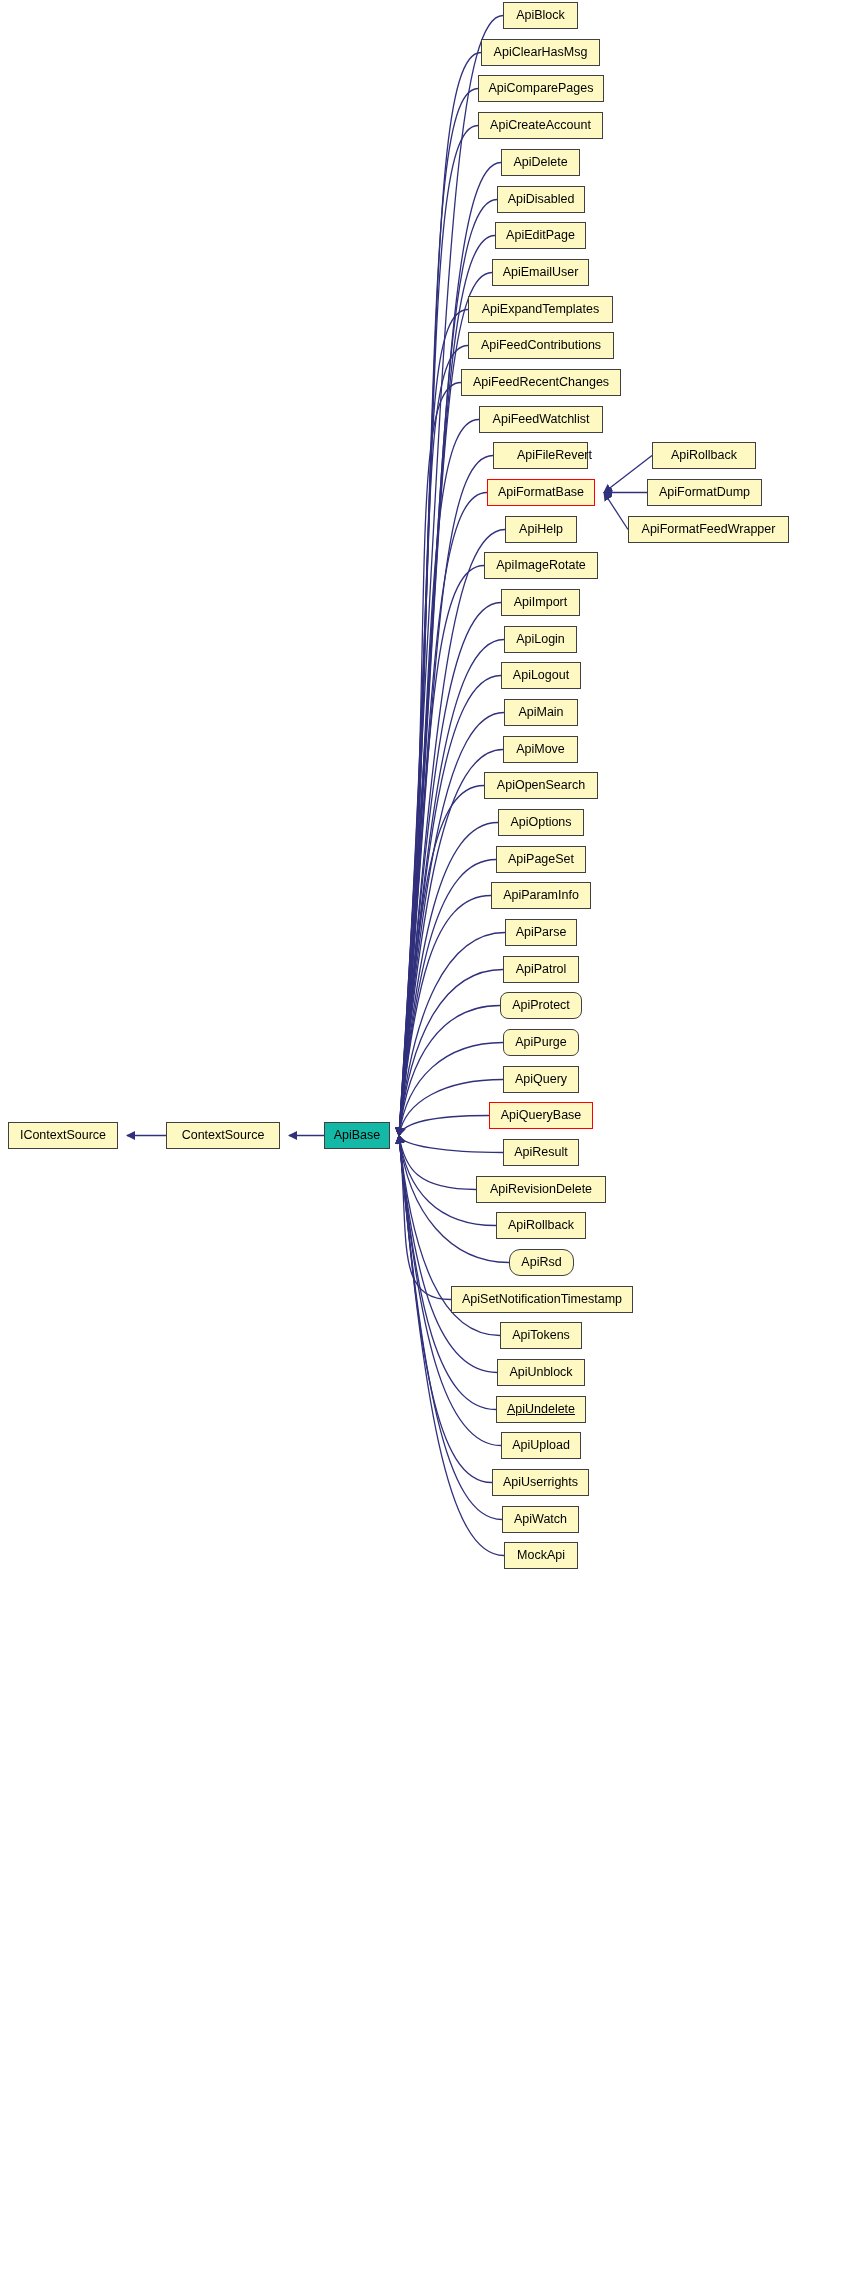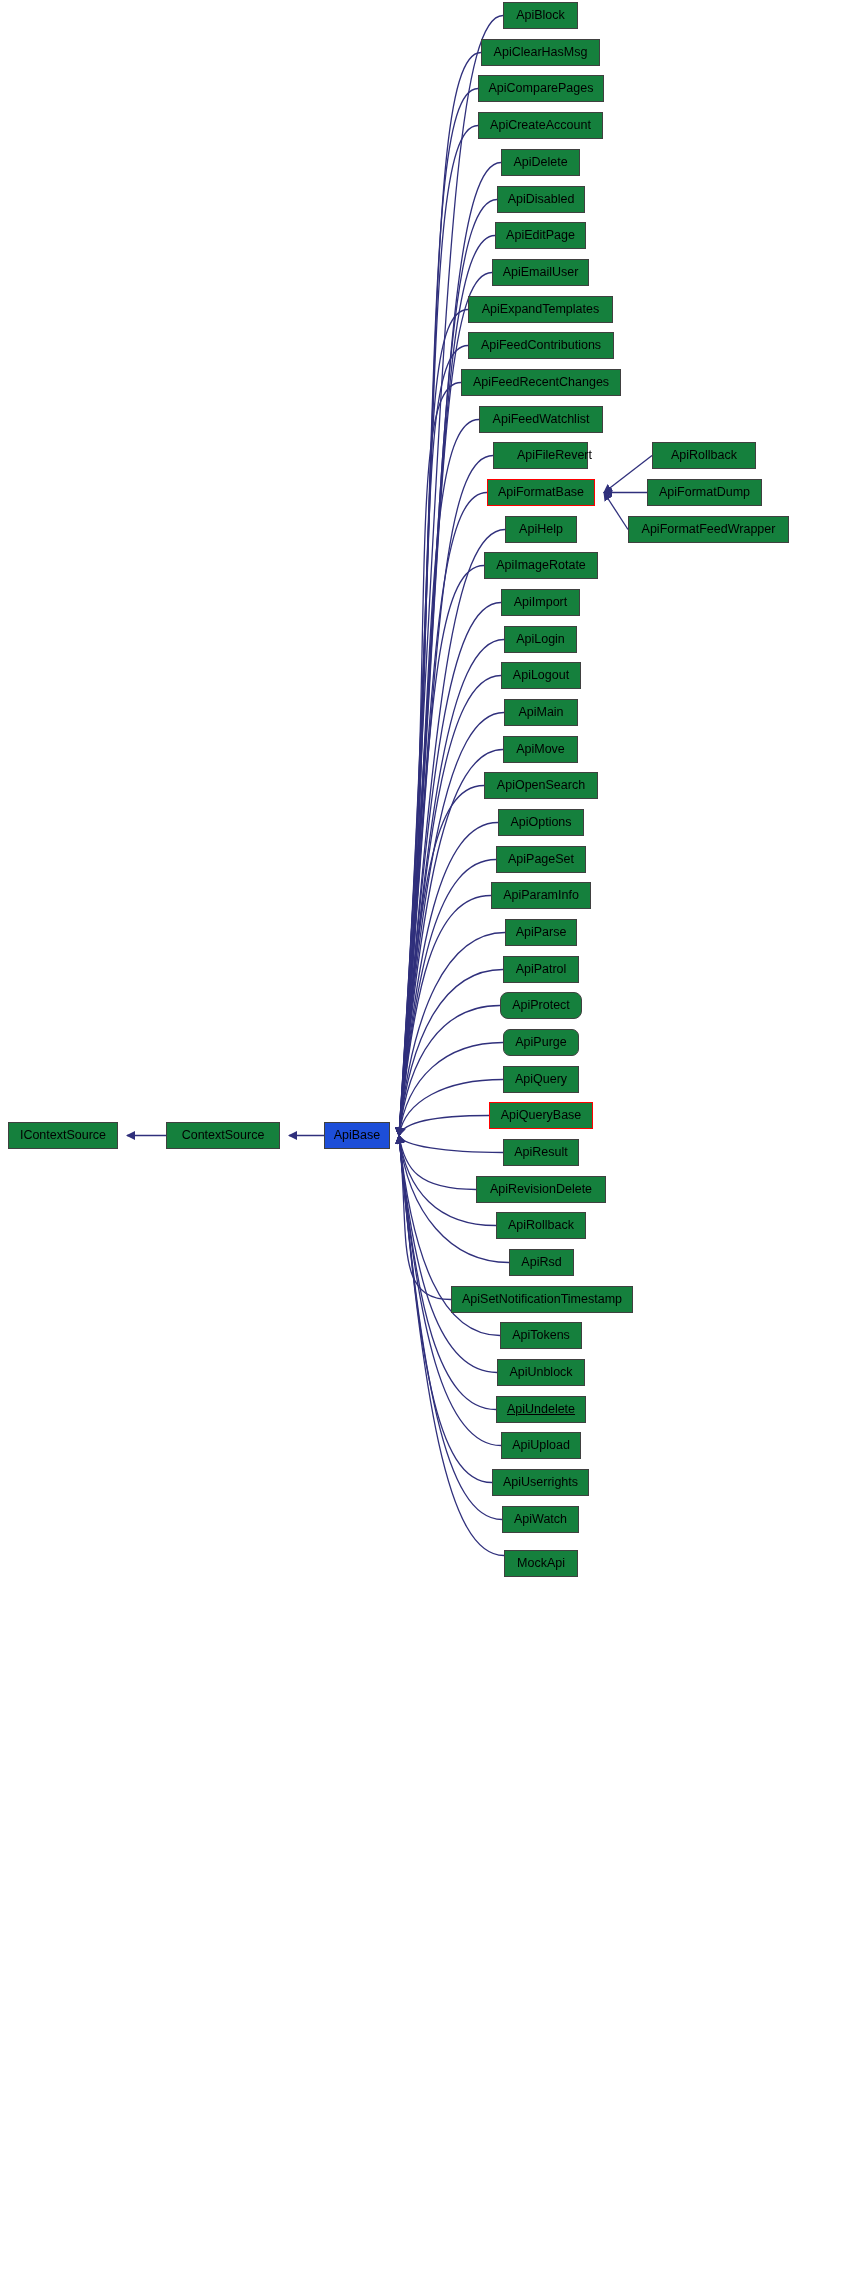--- a/index.html
+++ b/index.html
@@ -4,26 +4,26 @@
 <style>
   html,body{margin:0;padding:0;background:#ffffff;}
   body{
     width:851px;height:2280px;position:relative;overflow:hidden;
     font-family:"Liberation Sans","DejaVu Sans",sans-serif;
   }
   #graph{position:absolute;left:0;top:0;width:851px;height:2280px;}
   #edges{position:absolute;left:0;top:0;width:851px;height:2280px;pointer-events:none;}
   .node{
     position:absolute;box-sizing:border-box;
-    background:#15803d;border:1px solid #404040;
+    background:#fef9c3;border:1px solid #404040;
     font-size:12.5px;line-height:1;color:#000000;
     display:flex;align-items:center;justify-content:center;
     white-space:nowrap;height:27px;
   }
-  .node.root{background:#1d4ed8;border-color:#404040;}
+  .node.root{background:#14b8a6;border-color:#404040;}
   .node.highlight{border:1px solid #ff0000;}
 </style>
 </head>
 <body>
 
 <div id="graph">
   <svg id="edges" viewBox="0 0 851 2280" width="851" height="2280" xmlns="http://www.w3.org/2000/svg">
     <defs>
       <marker id="ah" markerWidth="9" markerHeight="9" refX="8" refY="4.5" orient="auto" markerUnits="userSpaceOnUse">
         <path d="M0,0 L9,4.5 L0,9 z" fill="#30307c"></path>
@@ -111,26 +111,26 @@
       <div class="node" style="left: 491px; top: 882px; width: 100px; height: 27px;">ApiParamInfo</div>
       <div class="node" style="left: 505px; top: 919px; width: 72px; height: 27px;">ApiParse</div>
       <div class="node" style="left: 503px; top: 956px; width: 76px; height: 27px;">ApiPatrol</div>
       <div class="node" style="left: 500px; top: 992px; width: 82px; height: 27px; border-radius: 8px;">ApiProtect</div>
       <div class="node" style="left: 503px; top: 1029px; width: 76px; height: 27px; border-radius: 7px;">ApiPurge</div>
       <div class="node" style="left: 503px; top: 1066px; width: 76px; height: 27px;">ApiQuery</div>
       <div class="node highlight" style="left: 489px; top: 1102px; width: 104px; height: 27px;">ApiQueryBase</div>
       <div class="node" style="left: 503px; top: 1139px; width: 76px; height: 27px;">ApiResult</div>
       <div class="node" style="left: 476px; top: 1176px; width: 130px; height: 27px;">ApiRevisionDelete</div>
       <div class="node" style="left: 496px; top: 1212px; width: 90px; height: 27px;">ApiRollback</div>
-      <div class="node" style="left: 509px; top: 1249px; width: 65px; height: 27px;">ApiRsd</div>
+      <div class="node" style="left: 509px; top: 1249px; width: 65px; height: 27px; border-radius: 11px;">ApiRsd</div>
       <div class="node" style="left: 451px; top: 1286px; width: 182px; height: 27px;">ApiSetNotificationTimestamp</div>
       <div class="node" style="left: 500px; top: 1322px; width: 82px; height: 27px;">ApiTokens</div>
       <div class="node" style="left: 497px; top: 1359px; width: 88px; height: 27px;">ApiUnblock</div>
       <div class="node" style="left: 496px; top: 1396px; width: 90px; height: 27px; text-decoration: underline;">ApiUndelete</div>
       <div class="node" style="left: 501px; top: 1432px; width: 80px; height: 27px;">ApiUpload</div>
       <div class="node" style="left: 492px; top: 1469px; width: 97px; height: 27px;">ApiUserrights</div>
       <div class="node" style="left: 502px; top: 1506px; width: 77px; height: 27px;">ApiWatch</div>
-      <div class="node" style="left: 504px; top: 1542px; width: 74px; height: 27px; margin-top: 8px;">MockApi</div>
+      <div class="node" style="left: 504px; top: 1542px; width: 74px; height: 27px;">MockApi</div>
       <div class="node" style="left: 652px; top: 442px; width: 104px; height: 27px;">ApiRollback</div>
       <div class="node" style="left: 647px; top: 479px; width: 115px; height: 27px;">ApiFormatDump</div>
       <div class="node" style="left: 628px; top: 516px; width: 161px; height: 27px;">ApiFormatFeedWrapper</div>
     </div>
 </div>
 
 </body></html>

